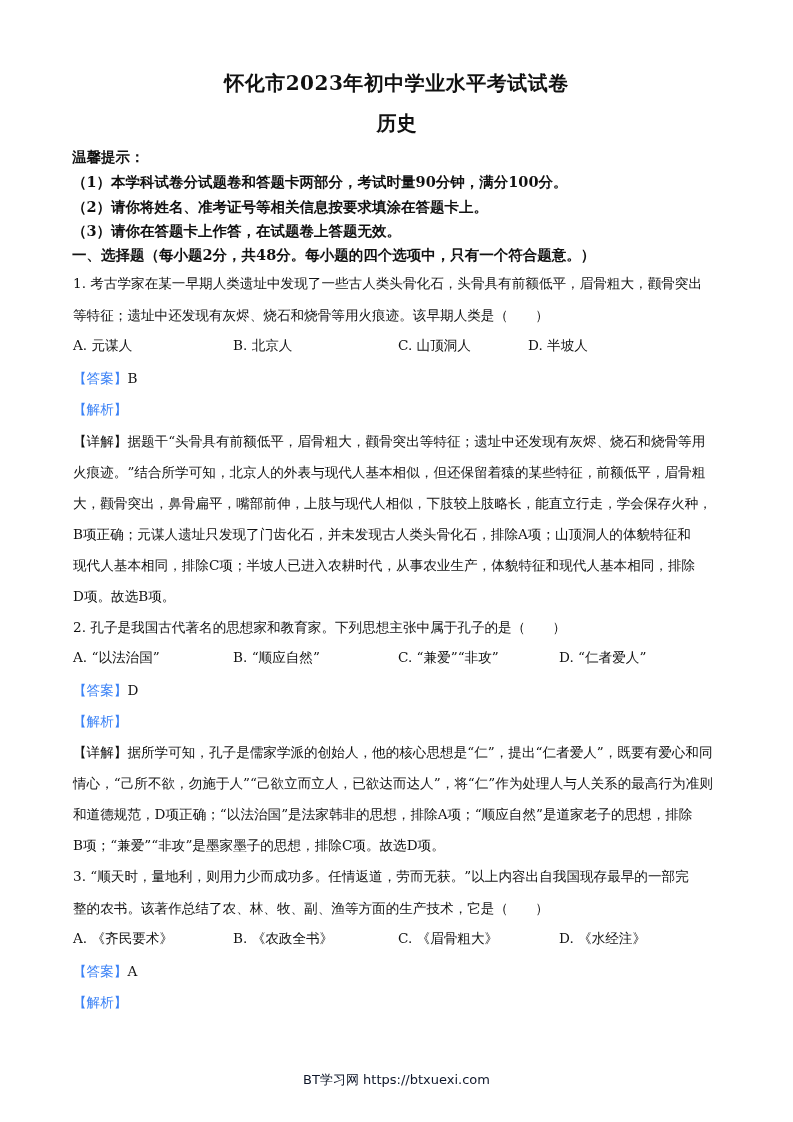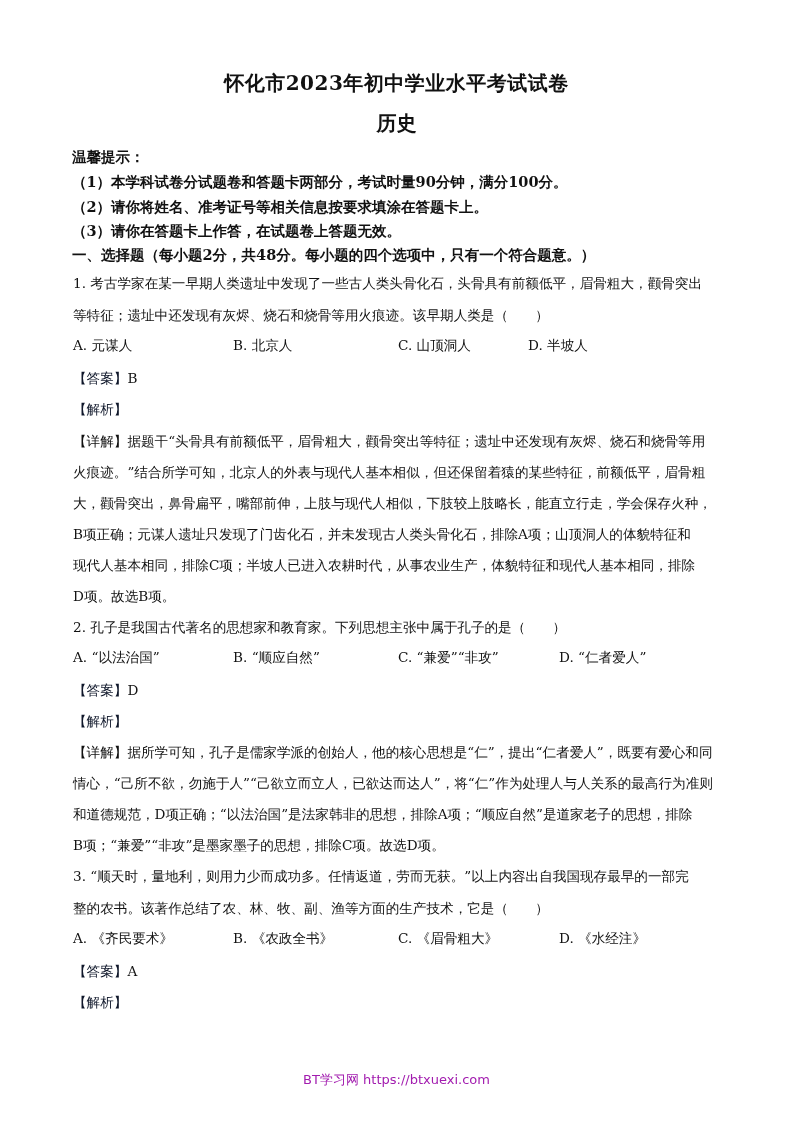--- a/index.html
+++ b/index.html
@@ -5,23 +5,23 @@
     html, body { margin: 0; padding: 0; background: #ffffff; }
     body { width: 793px; height: 1122px; position: relative; overflow: hidden;
       font-family: "DejaVu Serif", "Liberation Serif", serif; color: #111; }
     .page { position: absolute; left: 0; top: 0; width: 793px; height: 796px; }
     .title { position: absolute; left: 0; width: 793px; text-align: center; font-weight: bold; }
     .t1 { top: 70px; font-size: 20px; letter-spacing: 0.5px; }
     .t2 { top: 110px; font-size: 20px; }
     .notice { position: absolute; left: 72px; font-size: 14.5px; font-weight: bold; white-space: nowrap; }
     .line { position: absolute; left: 73px; font-size: 13.6px; white-space: nowrap; line-height: 20px; }
     .opt { position: absolute; font-size: 13.6px; white-space: nowrap; }
-    .blue { color: #0f172a; }
+    .blue { color: #3b82f6; }
     .footer { position: absolute; left: 0; width: 793px; top: 1071px; text-align: center;
-      font-family: "DejaVu Sans", "Liberation Sans", sans-serif; font-size: 13px; color: #a21caf; }
+      font-family: "DejaVu Sans", "Liberation Sans", sans-serif; font-size: 13px; color: #0f172a; }
   </style>
 </head>
 <body>
 
 <div class="page">
   <div class="title t1">怀化市2023年初中学业水平考试试卷</div>
   <div class="title t2">历史</div>
 
   <div class="notice" style="top:148px;">温馨提示：</div>
   <div class="notice" style="top:173px;">（1）本学科试卷分试题卷和答题卡两部分，考试时量90分钟，满分100分。</div>

